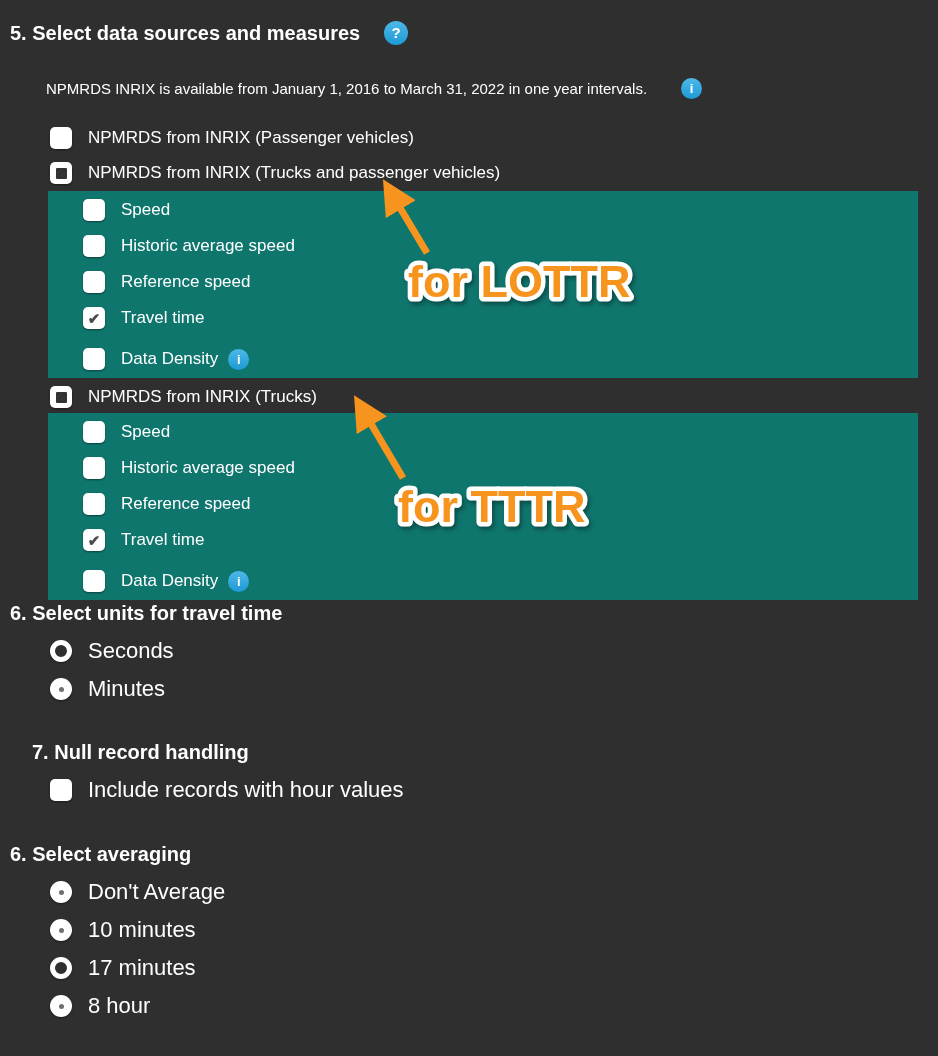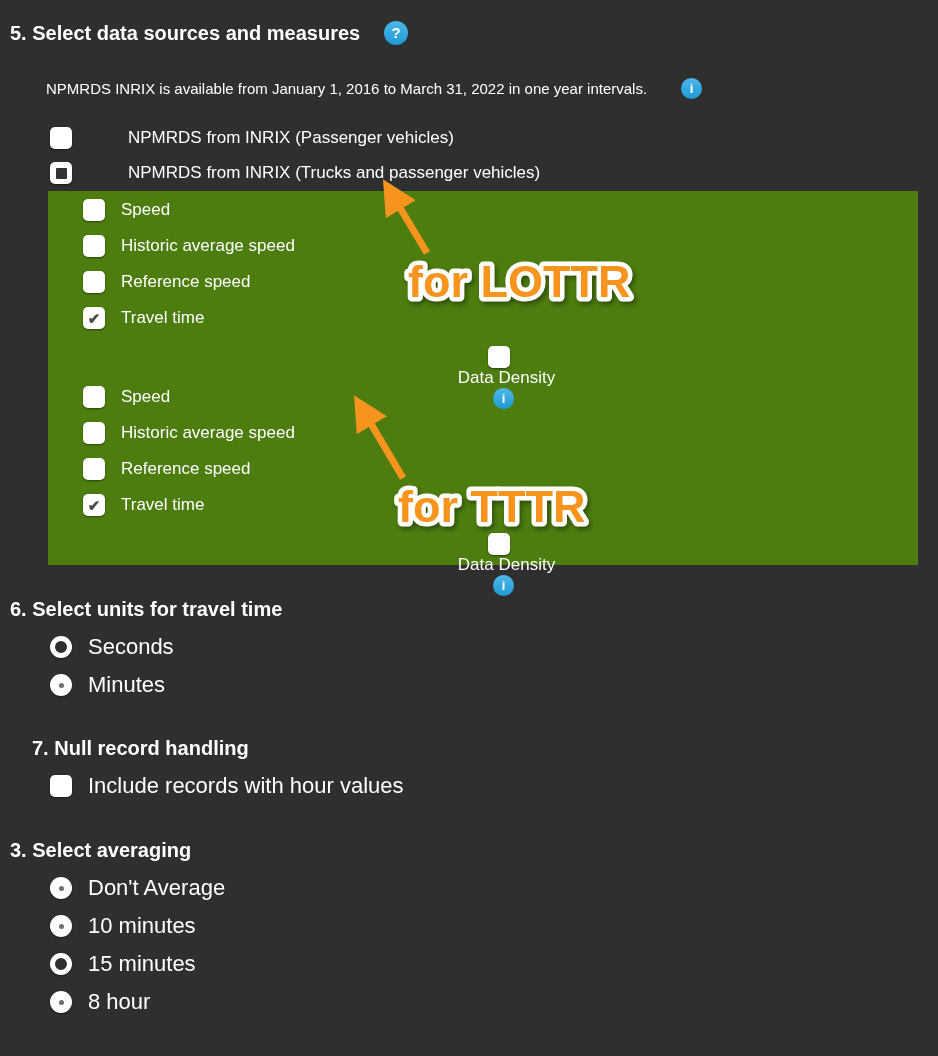--- a/index.html
+++ b/index.html
@@ -53,21 +53,21 @@
 
   
   .row {
     display: flex;
     align-items: center;
     height: 26px;
     font-size: 17px;
   }
   .row .lbl { margin-left: 16px; white-space: nowrap; }
 
-  .group-row { margin-left: 40px; margin-bottom: 9px; gap: 40px; }
+  .group-row { margin-left: 40px; margin-bottom: 9px; }
 
   
   .checkbox {
     width: 22px;
     height: 22px;
     background: #ffffff;
     border-radius: 5px;
     box-shadow: 0 1px 2px rgba(0,0,0,0.45);
     display: inline-flex;
     align-items: center;
@@ -112,33 +112,33 @@
   .radio.selected {
     background: #2f2f2f;
     border: 5px solid #ffffff;
   }
   .radio.selected::after { display: none; }
 
   
   .panel {
     margin-left: 38px;
     width: 870px;
-    background: #4d7c0f;
+    background: #0f766e;
     padding: 6px 4px 6px 0;
     box-sizing: border-box;
   }
   .panel .row { padding-left: 35px; margin-bottom: 10px; }
-  .panel .row:last-child { margin-bottom: 0; margin-top: 15px; flex-direction: column; }
+  .panel .row:last-child { margin-bottom: 0; margin-top: 15px; }
   .panel .row .icon-circle { margin-left: 10px; }
 
   .trucks-row { margin-top: 6px; margin-bottom: 3px; }
   .panel-2 { margin-top: 0; }
   .panel-1 { margin-top: 5px; }
 
-  .sec6-title { margin-top: 31px; }
+  .sec6-title { }
   .sec6-row1 { margin-top: 14px; }
   .sec7-title { margin-top: 37px; margin-left: 22px; }
   .sec7-row1 { margin-top: 11px; }
   .sec8-title { margin-top: 38px; }
   .option-row { margin-left: 40px; margin-top: 12px; }
   .option-row .lbl { font-size: 22px; }
 
   
   .overlay {
     position: absolute;
@@ -190,20 +190,24 @@
       <span class="checkbox checked"></span>
       <span class="lbl">Travel time</span>
     </div>
     <div class="row">
       <span class="checkbox"></span>
       <span class="lbl">Data Density</span>
       <span class="icon-circle">i</span>
     </div>
   </div>
 
+  <div class="row group-row trucks-row">
+    <span class="checkbox indeterminate"></span>
+    <span class="lbl">NPMRDS from INRIX (Trucks)</span>
+  </div>
 
   <div class="panel panel-2">
     <div class="row">
       <span class="checkbox"></span>
       <span class="lbl">Speed</span>
     </div>
     <div class="row">
       <span class="checkbox"></span>
       <span class="lbl">Historic average speed</span>
     </div>
@@ -231,32 +235,32 @@
     <span class="radio"></span>
     <span class="lbl">Minutes</span>
   </div>
 
   <h2 class="section-title sec7-title">7. Null record handling</h2>
   <div class="row option-row sec7-row1">
     <span class="checkbox"></span>
     <span class="lbl">Include records with hour values</span>
   </div>
 
-  <h2 class="section-title sec8-title">3. Select averaging</h2>
+  <h2 class="section-title sec8-title">6. Select averaging</h2>
   <div class="row option-row">
     <span class="radio"></span>
     <span class="lbl">Don't Average</span>
   </div>
   <div class="row option-row">
     <span class="radio"></span>
     <span class="lbl">10 minutes</span>
   </div>
   <div class="row option-row">
     <span class="radio selected"></span>
-    <span class="lbl">15 minutes</span>
+    <span class="lbl">17 minutes</span>
   </div>
   <div class="row option-row">
     <span class="radio"></span>
     <span class="lbl">8 hour</span>
   </div>
 
 </div>
 
 <svg class="overlay" width="938" height="1056" viewBox="0 0 938 1056" xmlns="http://www.w3.org/2000/svg">
   <defs>

